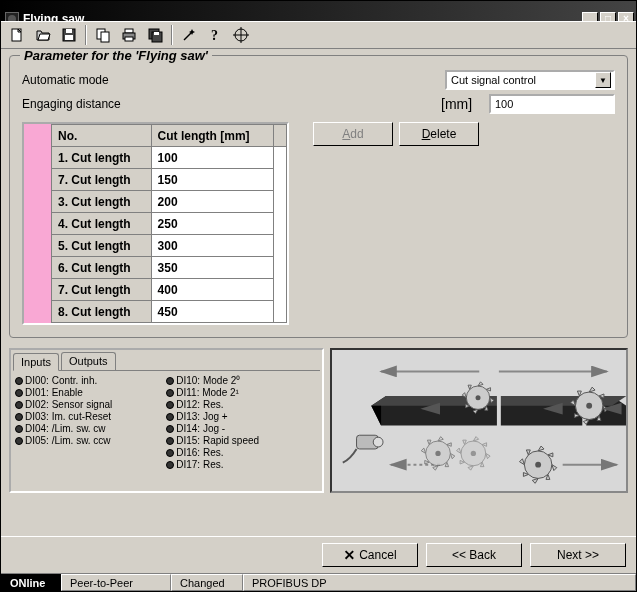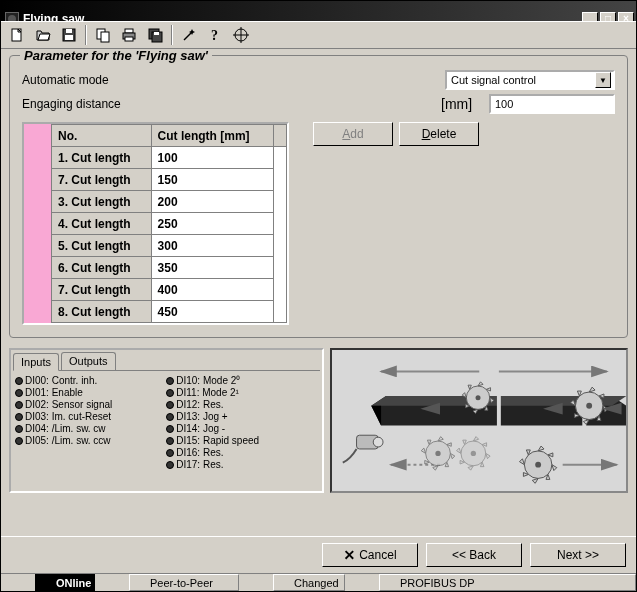--- a/index.html
+++ b/index.html
@@ -49,21 +49,21 @@
   .iocol { width:50%; }
   .iorow { display:flex; align-items:center; gap:2px; white-space:nowrap; }
   .led { width:8px; height:8px; border-radius:50%; border:1px solid #000; background:#333; flex-shrink:0; }
 
   .imgbox { flex:0.98; border:2px inset #888; background:#d8d8d8; height:145px; position:relative; overflow:hidden; }
 
   .footerbtns { display:flex; justify-content:flex-end; gap:8px; padding:6px 10px; border-top:1px solid #fff; }
   .fbtn { width:96px; height:24px; border:1px solid #000; border-top-color:#fff; border-left-color:#fff; background:#d4d0c8; font-size:12px; display:flex; align-items:center; justify-content:center; gap:4px; }
 
   .statusbar { height:18px; background:#d4d0c8; display:flex; align-items:stretch; border-top:1px solid #808080; font-size:11px; }
-  .statseg { border:1px solid #808080; border-top-color:#fff; border-left-color:#fff; padding:1px 20px; display:flex; align-items:center;margin-left:34px; }
+  .statseg { border:1px solid #808080; border-top-color:#fff; border-left-color:#fff; padding:1px 8px; display:flex; align-items:center; }
   .statseg.first { background:#000; color:#fff; border:1px solid #000; font-weight:bold; }
 </style>
 </head>
 <body>
 
 <div class="window">
 
   <div class="titlebar">
     <span class="tbicon">
       <svg viewBox="0 0 10 10">

